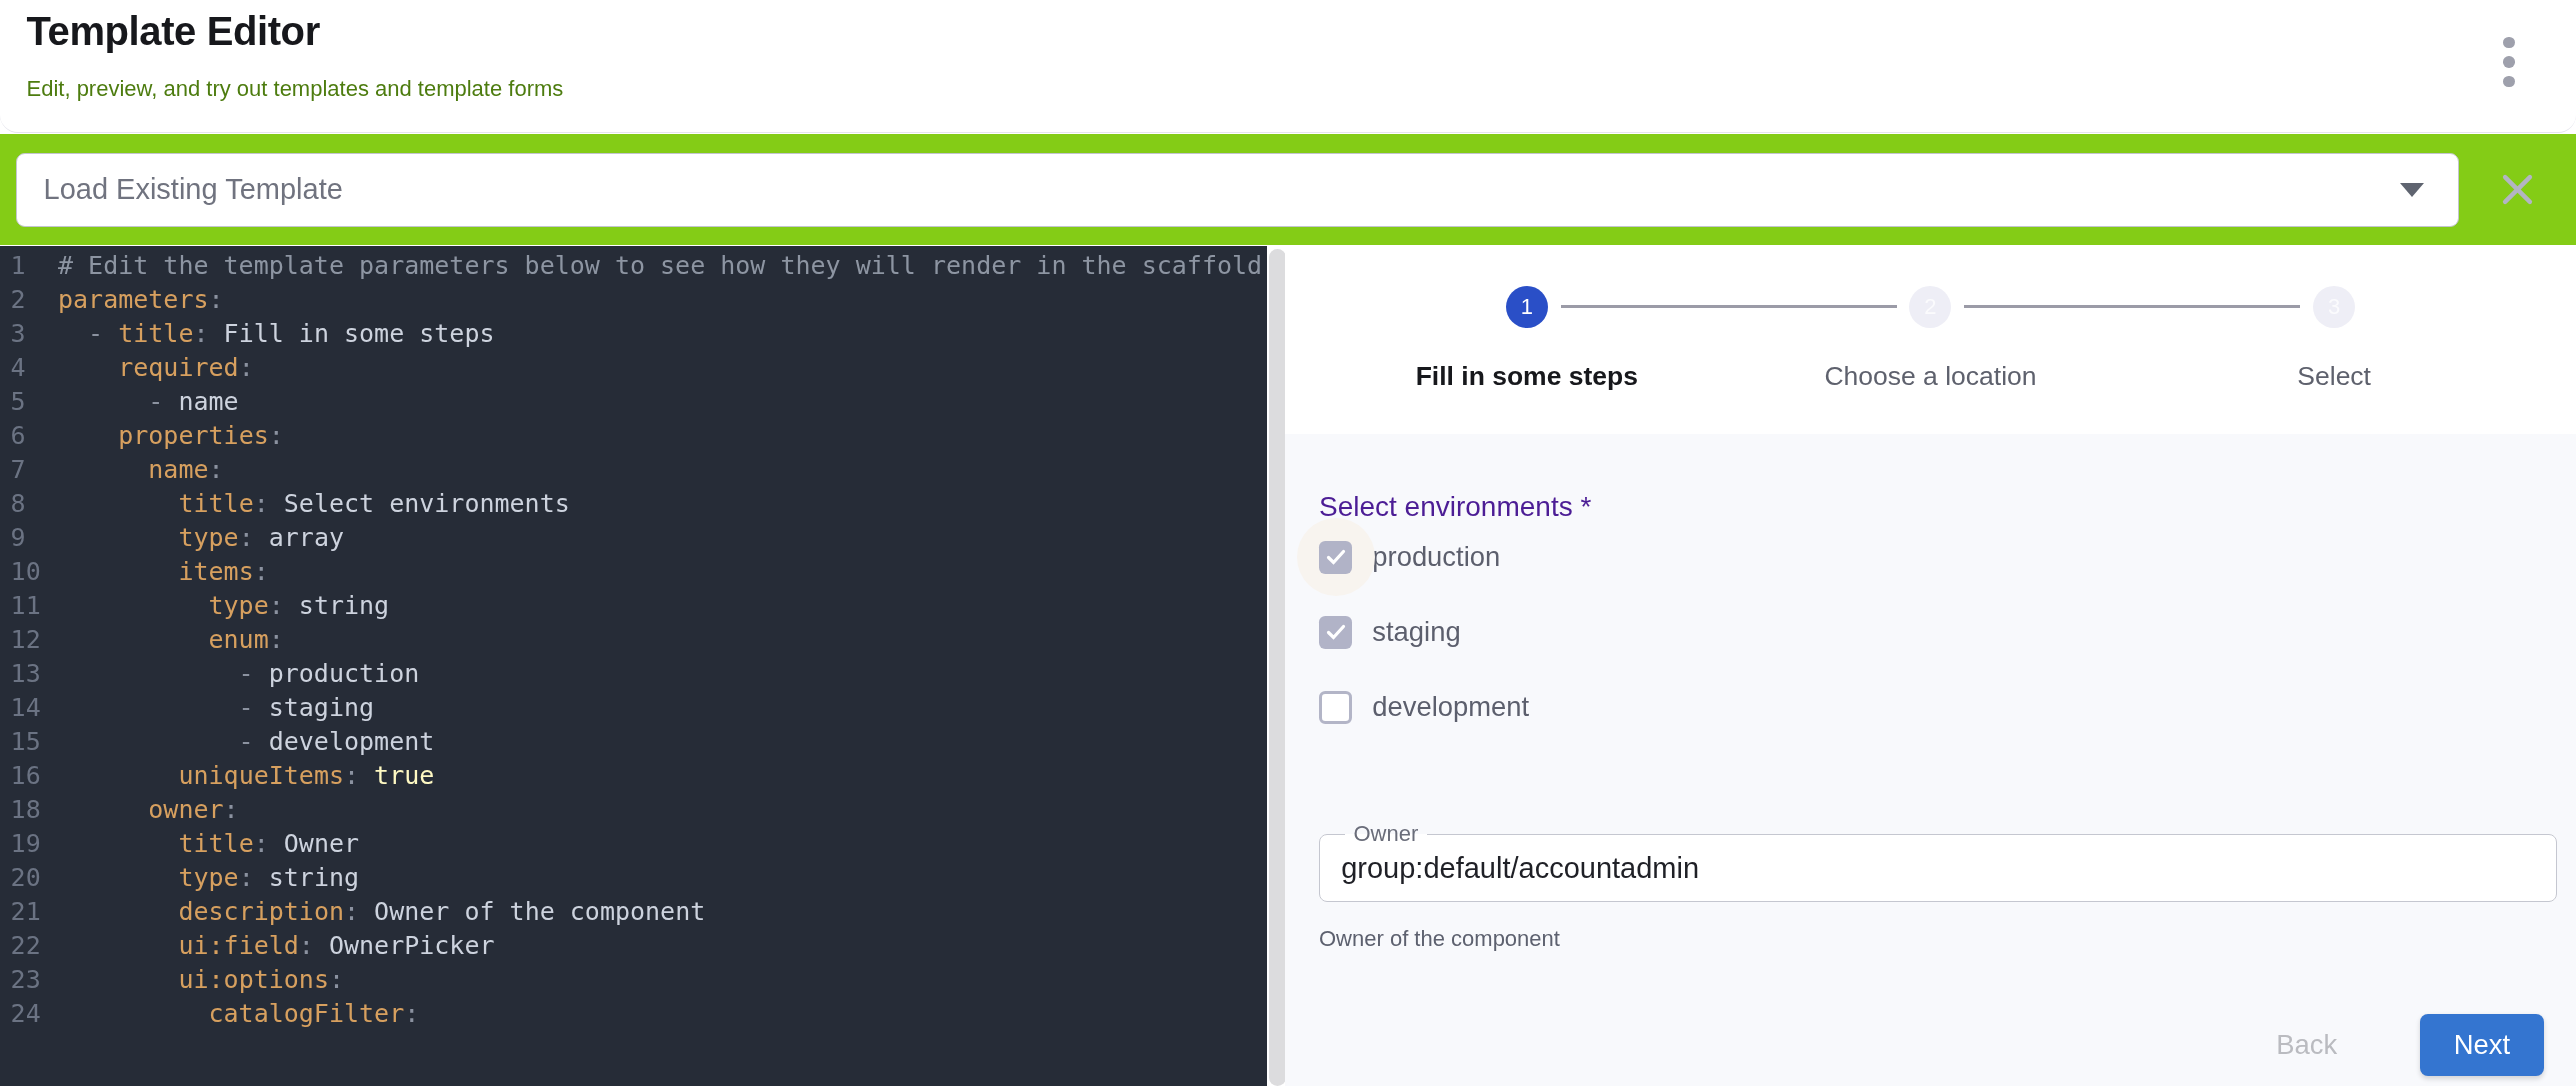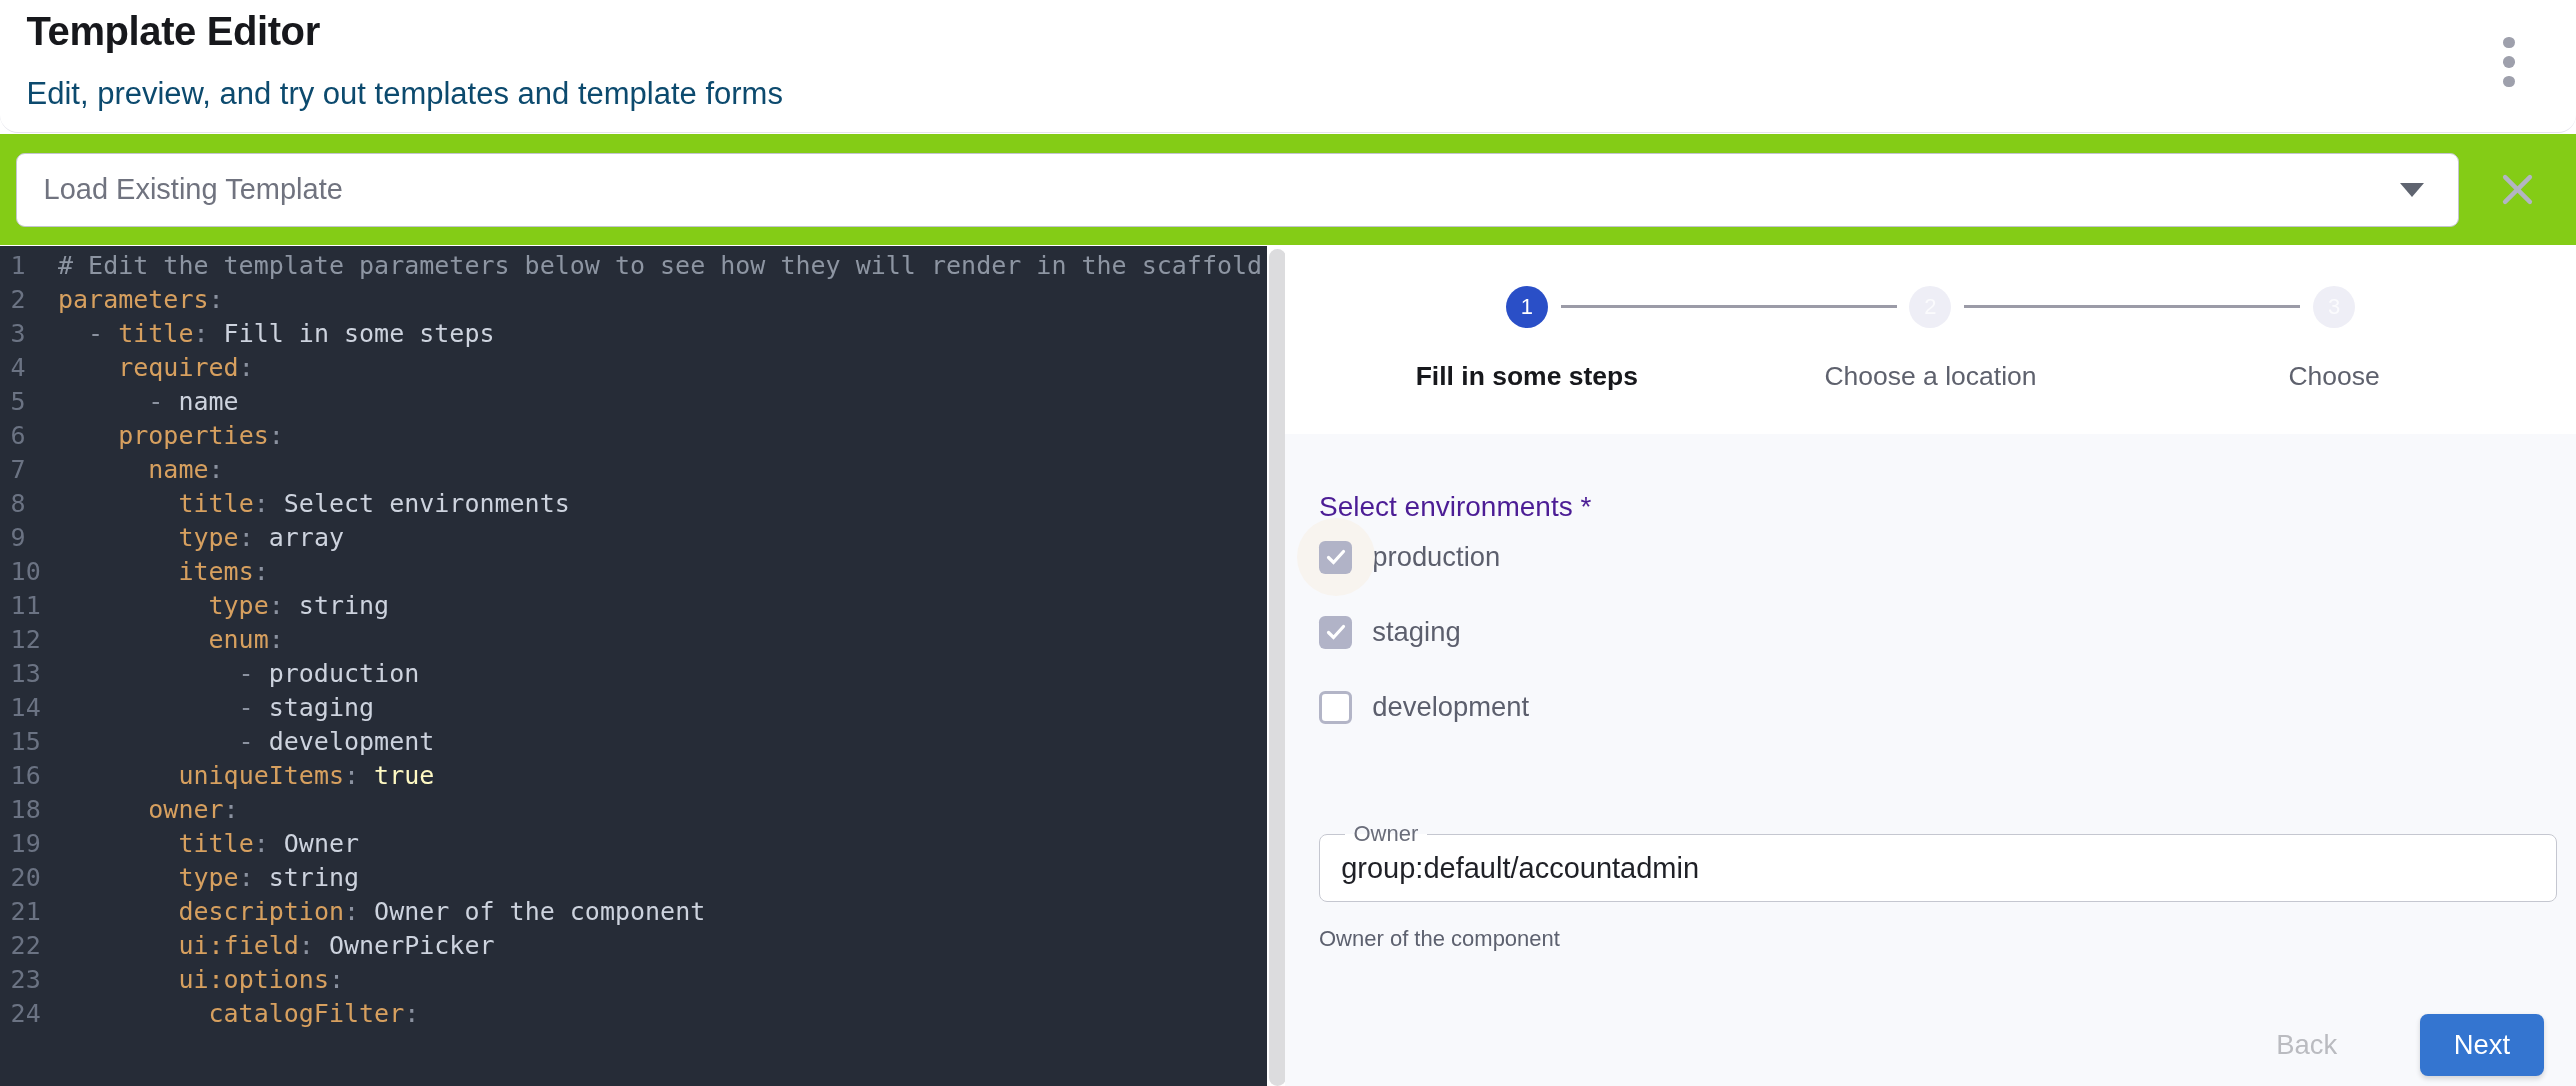--- a/index.html
+++ b/index.html
@@ -7,21 +7,21 @@
   body {
     width:2576px; height:1086px; overflow:hidden;
     font-family:"Liberation Sans", sans-serif;
     background:#ffffff; color:#17181c;
   }
   .app { position:relative; width:2576px; height:1086px; }
 
   
   .header { position:absolute; top:0; left:0; right:0; height:133px; background:#ffffff; border-bottom:1.8px solid #e5e5ec;border-radius:18px; }
   .page-title { position:absolute; left:26.5px; top:8.8px; font-size:40px; font-weight:bold; letter-spacing:-0.4px; color:#17181c; }
-  .page-subtitle { position:absolute; left:26.5px; top:76px; font-size:31px; color:#0c4a6e; }
+  .page-subtitle { position:absolute; left:26.5px; top:76px; font-size:22px; color:#4d7c0f; }
   .kebab { position:absolute; right:42px; top:26.5px; width:50px; height:71px; display:flex; flex-direction:column; justify-content:center; align-items:center; gap:8px; cursor:pointer; }
   .kebab i { width:11.5px; height:11.5px; border-radius:50%; background:#9ea0ac; }
 
   
   .toolbar { position:absolute; top:134px; left:0; right:0; height:111px; background:#84cc16; display:flex; align-items:center; padding:0 39px 0 16px; gap:39px; }
   .select { position:relative; flex:1; height:74px; background:#ffffff; border:1.8px solid #c3c5cf; border-radius:8.8px; display:flex; align-items:center; padding:0 62px 0 26.5px; cursor:pointer; }
   .select .ph { font-size:29px; color:#70737f; }
   .select .caret { position:absolute; right:34px; top:50%; margin-top:-6.2px; width:0; height:0; border-left:12.4px solid transparent; border-right:12.4px solid transparent; border-top:14px solid #5f6470; }
   .clear-x { width:39px; height:39px; flex:none; cursor:pointer; }
   .clear-x svg { display:block; }
@@ -141,21 +141,21 @@
           <div class="step active">
             <div class="circle">1</div>
             <div class="slabel">Fill in some steps</div>
           </div>
           <div class="step">
             <div class="circle">2</div>
             <div class="slabel">Choose a location</div>
           </div>
           <div class="step">
             <div class="circle">3</div>
-            <div class="slabel">Choose</div>
+            <div class="slabel">Select</div>
           </div>
         </div>
     </div>
 
     <div class="form">
       <div class="env-label">
         <span>Select environments</span> <span>*</span>
       </div>
       <div class="cbrows">
           <div class="cbrow">

